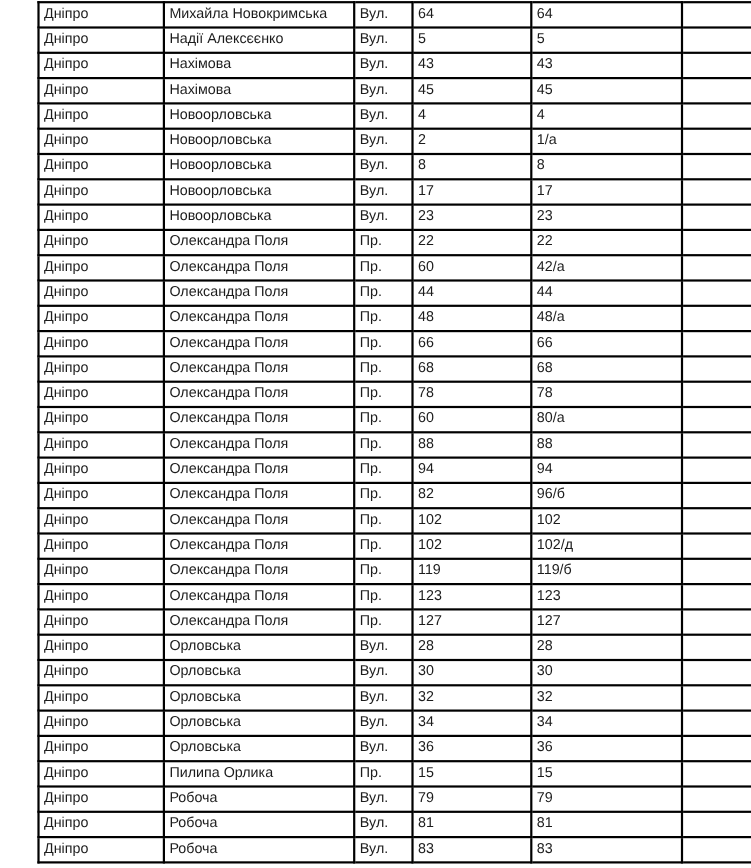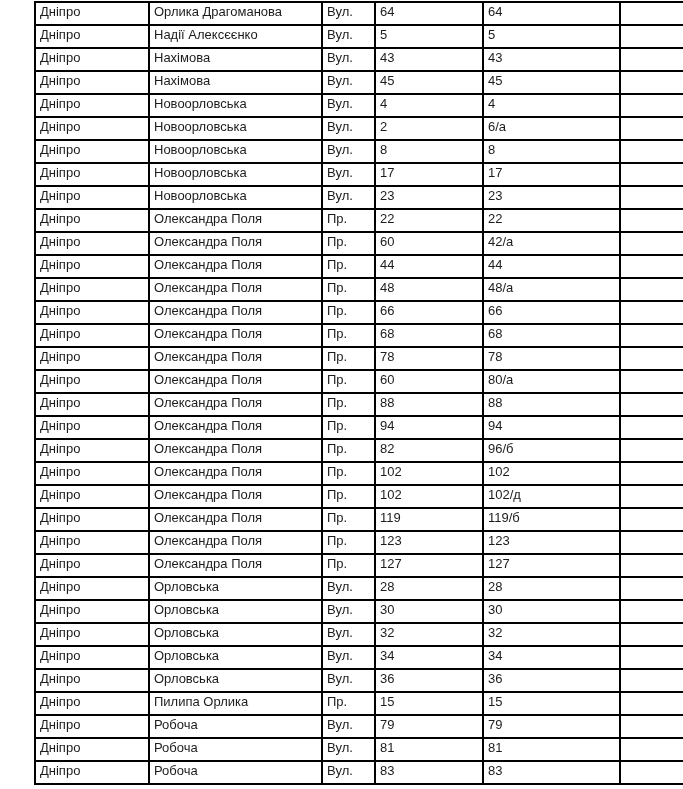--- a/index.html
+++ b/index.html
@@ -52,21 +52,21 @@
       <col class="c-city">
       <col class="c-street">
       <col class="c-type">
       <col class="c-num1">
       <col class="c-num2">
       <col class="c-note">
     </colgroup>
     <tbody>
         <tr>
           <td>Дніпро</td>
-          <td>Орлика Драгоманова</td>
+          <td>Михайла Новокримська</td>
           <td>Вул.</td>
           <td>64</td>
           <td>64</td>
           <td></td>
         </tr>
         <tr>
           <td>Дніпро</td>
           <td>Надії Алексєєнко</td>
           <td>Вул.</td>
           <td>5</td>
@@ -95,21 +95,21 @@
           <td>Вул.</td>
           <td>4</td>
           <td>4</td>
           <td></td>
         </tr>
         <tr>
           <td>Дніпро</td>
           <td>Новоорловська</td>
           <td>Вул.</td>
           <td>2</td>
-          <td>6/а</td>
+          <td>1/а</td>
           <td></td>
         </tr>
         <tr>
           <td>Дніпро</td>
           <td>Новоорловська</td>
           <td>Вул.</td>
           <td>8</td>
           <td>8</td>
           <td></td>
         </tr>

